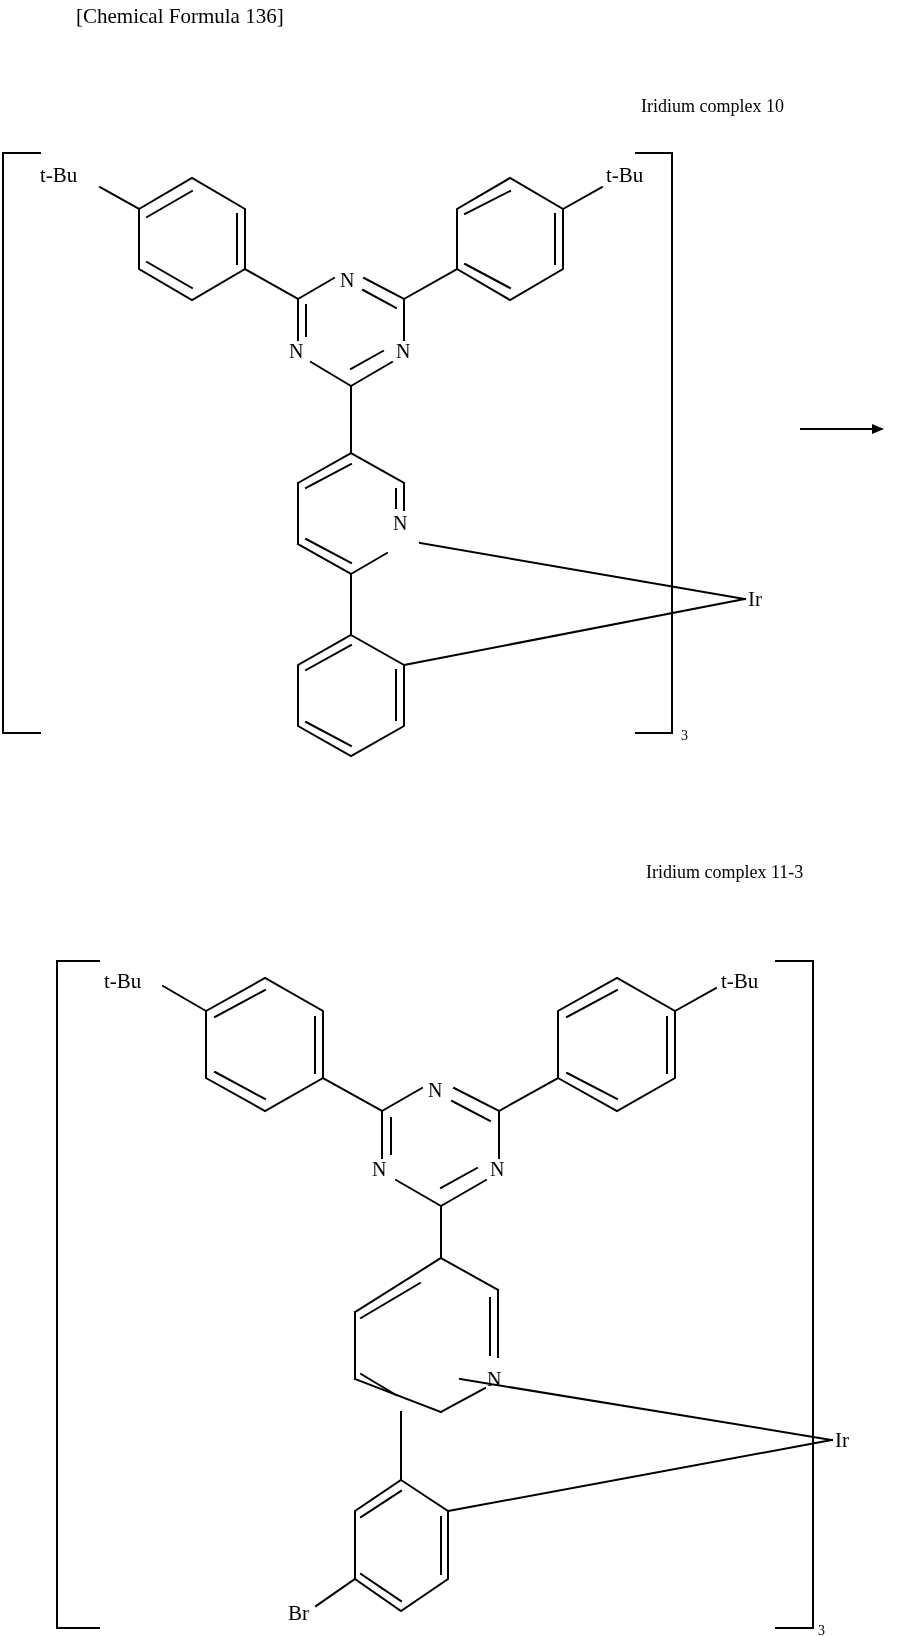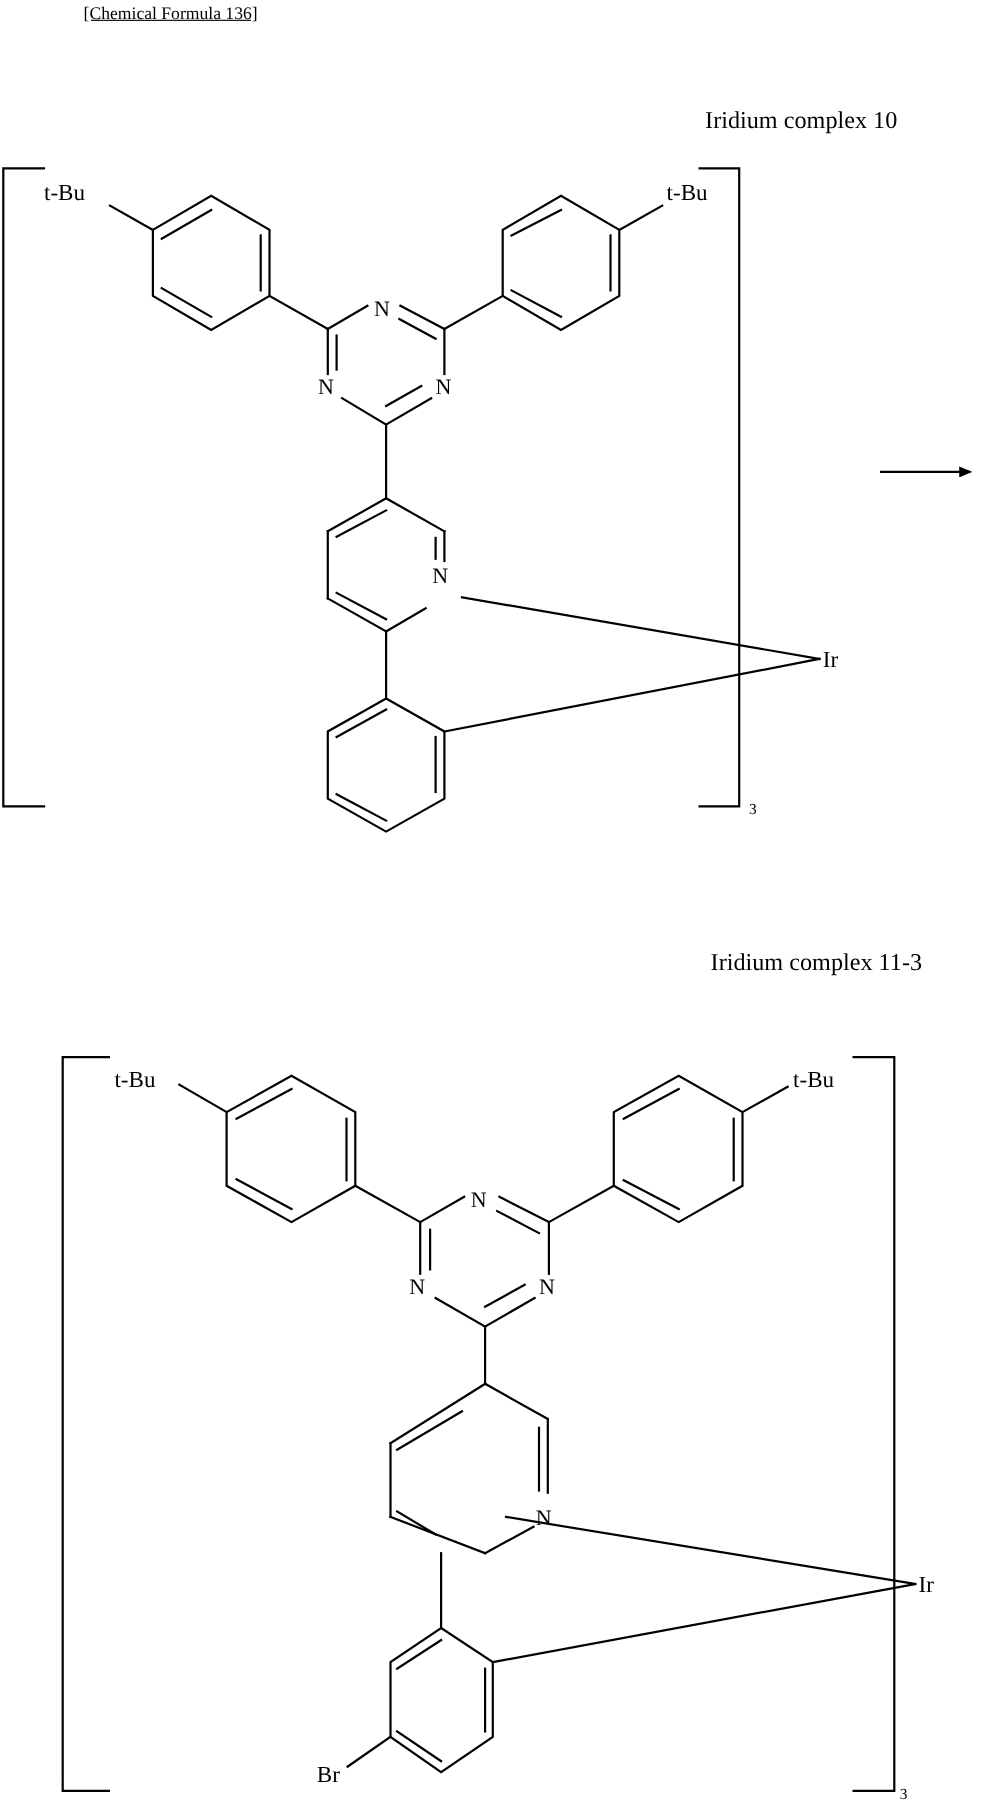--- a/index.html
+++ b/index.html
@@ -1,19 +1,19 @@
 <!DOCTYPE html>
 <html><head>
 <meta charset="utf-8">
 <style>
   html, body { margin: 0; padding: 0; background: #ffffff; }
   body { width: 901px; height: 1636px; position: relative; overflow: hidden;
          font-family: "Liberation Serif", "DejaVu Serif", serif; color: #000; }
-  .title { position: absolute; left: 76px; top: 4px; font-size: 16px; text-decoration: underline; }
-  .label { position: absolute; font-size: 22px; white-space: nowrap; }
+  .title { position: absolute; left: 76px; top: 4px; font-size: 21px; }
+  .label { position: absolute; font-size: 18px; white-space: nowrap; }
   svg { position: absolute; left: 0; top: 0; }
   svg text { font-family: "Liberation Serif", "DejaVu Serif", serif; fill: #000; }
   .bond { stroke: #000; stroke-width: 2; fill: none; stroke-linecap: square; }
 </style>
 </head>
 <body>
 
 <div class="title">[Chemical Formula 136]</div>
 
 <div class="label" style="left:641px; top:96px;">Iridium complex 10</div>

